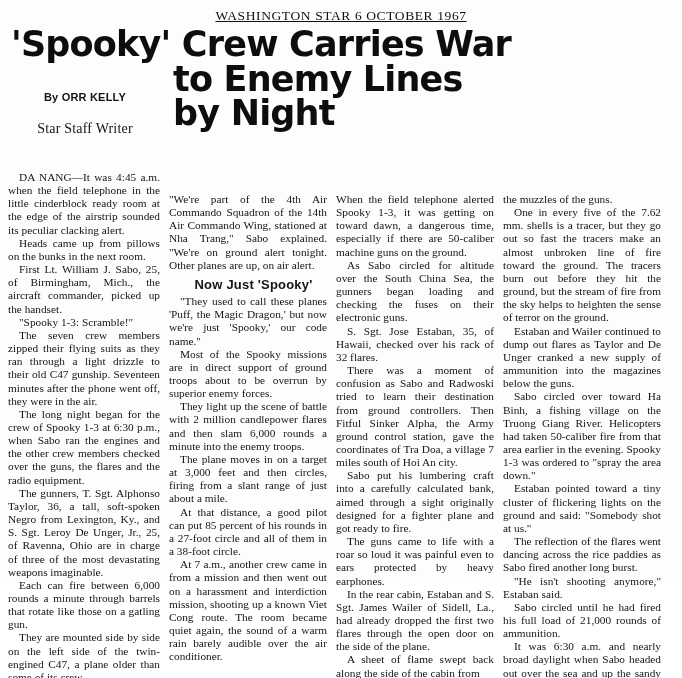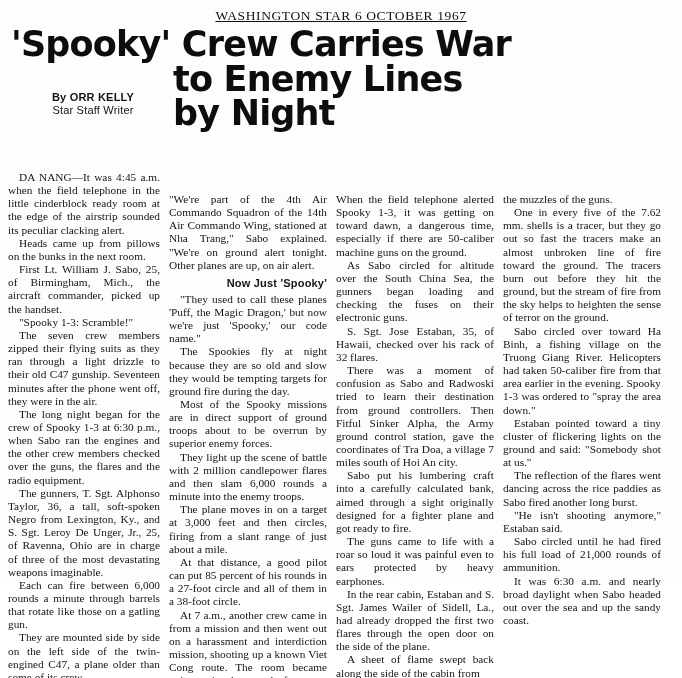--- a/index.html
+++ b/index.html
@@ -43,36 +43,36 @@
     letter-spacing: -0.8px;
     color: #0d0d0d;
     margin: 3px;
   }
   .headline .l1 { display: block; }
   .headline .l2 { display: block; margin-left: 162px; }
   .headline .l3 { display: block; margin-left: 162px; }
 
   .byline-box {
     position: absolute;
-    left: 10px;
+    left: 2px;
     top: 64px;
     width: 150px;
     text-align: center;
   }
   .byline {
     font-family: "Liberation Sans", sans-serif;
     font-weight: bold;
     font-size: 11px;
     letter-spacing: 0.2px;
   }
   .byline-sub {
-    font-family: Liberation Sans, sans-serif;
-    font-size: 11px;
+    font-family: Liberation Serif, serif;
+    font-size: 14px;
     letter-spacing: 0.2px;
-    margin-top: 1px;
+    margin-top: 18px;
   }
 
   .columns {
     display: flex;
     gap: 9px;
     margin-top: 4px;
   }
   .col {
     width: 158px;
     font-size: 11.3px;
@@ -83,22 +83,22 @@
   }
   .col.c1 { width: 152px; }
   .col p {
     margin: 0;
     text-indent: 11px;
   }
   .col p.noindent { text-indent: 0; }
   .subhead {
     font-family: "Liberation Sans", sans-serif;
     font-weight: bold;
-    font-size: 11px;
-    text-align: right;
+    font-size: 13px;
+    text-align: center;
     text-indent: 0;
     margin: 5px 0 3px 0 !important;
     letter-spacing: 0.2px;
   }
   .col.c2-offset { padding-top: 22px; }
 </style>
 </head>
 <body>
 
 <div class="page">
@@ -126,40 +126,40 @@
         <p>The seven crew members zipped their flying suits as they ran through a light drizzle to their old C47 gunship. Seventeen minutes after the phone went off, they were in the air.</p>
         <p>The long night began for the crew of Spooky 1-3 at 6:30 p.m., when Sabo ran the engines and the other crew members checked over the guns, the flares and the radio equipment.</p>
         <p>The gunners, T. Sgt. Alphonso Taylor, 36, a tall, soft-spoken Negro from Lexington, Ky., and S. Sgt. Leroy De Unger, Jr., 25, of Ravenna, Ohio are in charge of three of the most devastating weapons imaginable.</p>
         <p>Each can fire between 6,000 rounds a minute through barrels that rotate like those on a gatling gun.</p>
         <p>They are mounted side by side on the left side of the twin-engined C47, a plane older than some of its crew.</p>
       </div>
     <div class="col c2-offset">
         <p class="noindent">"We're part of the 4th Air Commando Squadron of the 14th Air Commando Wing, stationed at Nha Trang," Sabo explained. "We're on ground alert tonight. Other planes are up, on air alert.</p>
         <p class="subhead">Now Just 'Spooky'</p>
         <p>"They used to call these planes 'Puff, the Magic Dragon,' but now we're just 'Spooky,' our code name."</p>
-        <p>The Spookies fly at night because they are so old and slow they would be tempting targets for ground fire during the day.</p>
         <p>Most of the Spooky missions are in direct support of ground troops about to be overrun by superior enemy forces.</p>
         <p>They light up the scene of battle with 2 million candlepower flares and then slam 6,000 rounds a minute into the enemy troops.</p>
         <p>The plane moves in on a target at 3,000 feet and then circles, firing from a slant range of just about a mile.</p>
         <p>At that distance, a good pilot can put 85 percent of his rounds in a 27-foot circle and all of them in a 38-foot circle.</p>
         <p>At 7 a.m., another crew came in from a mission and then went out on a harassment and interdiction mission, shooting up a known Viet Cong route. The room became quiet again, the sound of a warm rain barely audible over the air conditioner.</p>
       </div>
     <div class="col c2-offset">
         <p class="noindent">When the field telephone alerted Spooky 1-3, it was getting on toward dawn, a dangerous time, especially if there are 50-caliber machine guns on the ground.</p>
         <p>As Sabo circled for altitude over the South China Sea, the gunners began loading and checking the fuses on their electronic guns.</p>
         <p>S. Sgt. Jose Estaban, 35, of Hawaii, checked over his rack of 32 flares.</p>
         <p>There was a moment of confusion as Sabo and Radwoski tried to learn their destination from ground controllers. Then Fitful Sinker Alpha, the Army ground control station, gave the coordinates of Tra Doa, a village 7 miles south of Hoi An city.</p>
         <p>Sabo put his lumbering craft into a carefully calculated bank, aimed through a sight originally designed for a fighter plane and got ready to fire.</p>
         <p>The guns came to life with a roar so loud it was painful even to ears protected by heavy earphones.</p>
         <p>In the rear cabin, Estaban and S. Sgt. James Wailer of Sidell, La., had already dropped the first two flares through the open door on the side of the plane.</p>
         <p>A sheet of flame swept back along the side of the cabin from</p>
       </div>
     <div class="col c2-offset">
         <p class="noindent">the muzzles of the guns.</p>
         <p>One in every five of the 7.62 mm. shells is a tracer, but they go out so fast the tracers make an almost unbroken line of fire toward the ground. The tracers burn out before they hit the ground, but the stream of fire from the sky helps to heighten the sense of terror on the ground.</p>
+        <p>Estaban and Wailer continued to dump out flares as Taylor and De Unger cranked a new supply of ammunition into the magazines below the guns.</p>
         <p>Sabo circled over toward Ha Binh, a fishing village on the Truong Giang River. Helicopters had taken 50-caliber fire from that area earlier in the evening. Spooky 1-3 was ordered to "spray the area down."</p>
         <p>Estaban pointed toward a tiny cluster of flickering lights on the ground and said: "Somebody shot at us."</p>
         <p>The reflection of the flares went dancing across the rice paddies as Sabo fired another long burst.</p>
         <p>"He isn't shooting anymore," Estaban said.</p>
         <p>Sabo circled until he had fired his full load of 21,000 rounds of ammunition.</p>
         <p>It was 6:30 a.m. and nearly broad daylight when Sabo headed out over the sea and up the sandy coast.</p>
       </div>
   </div>
 
 </div>

